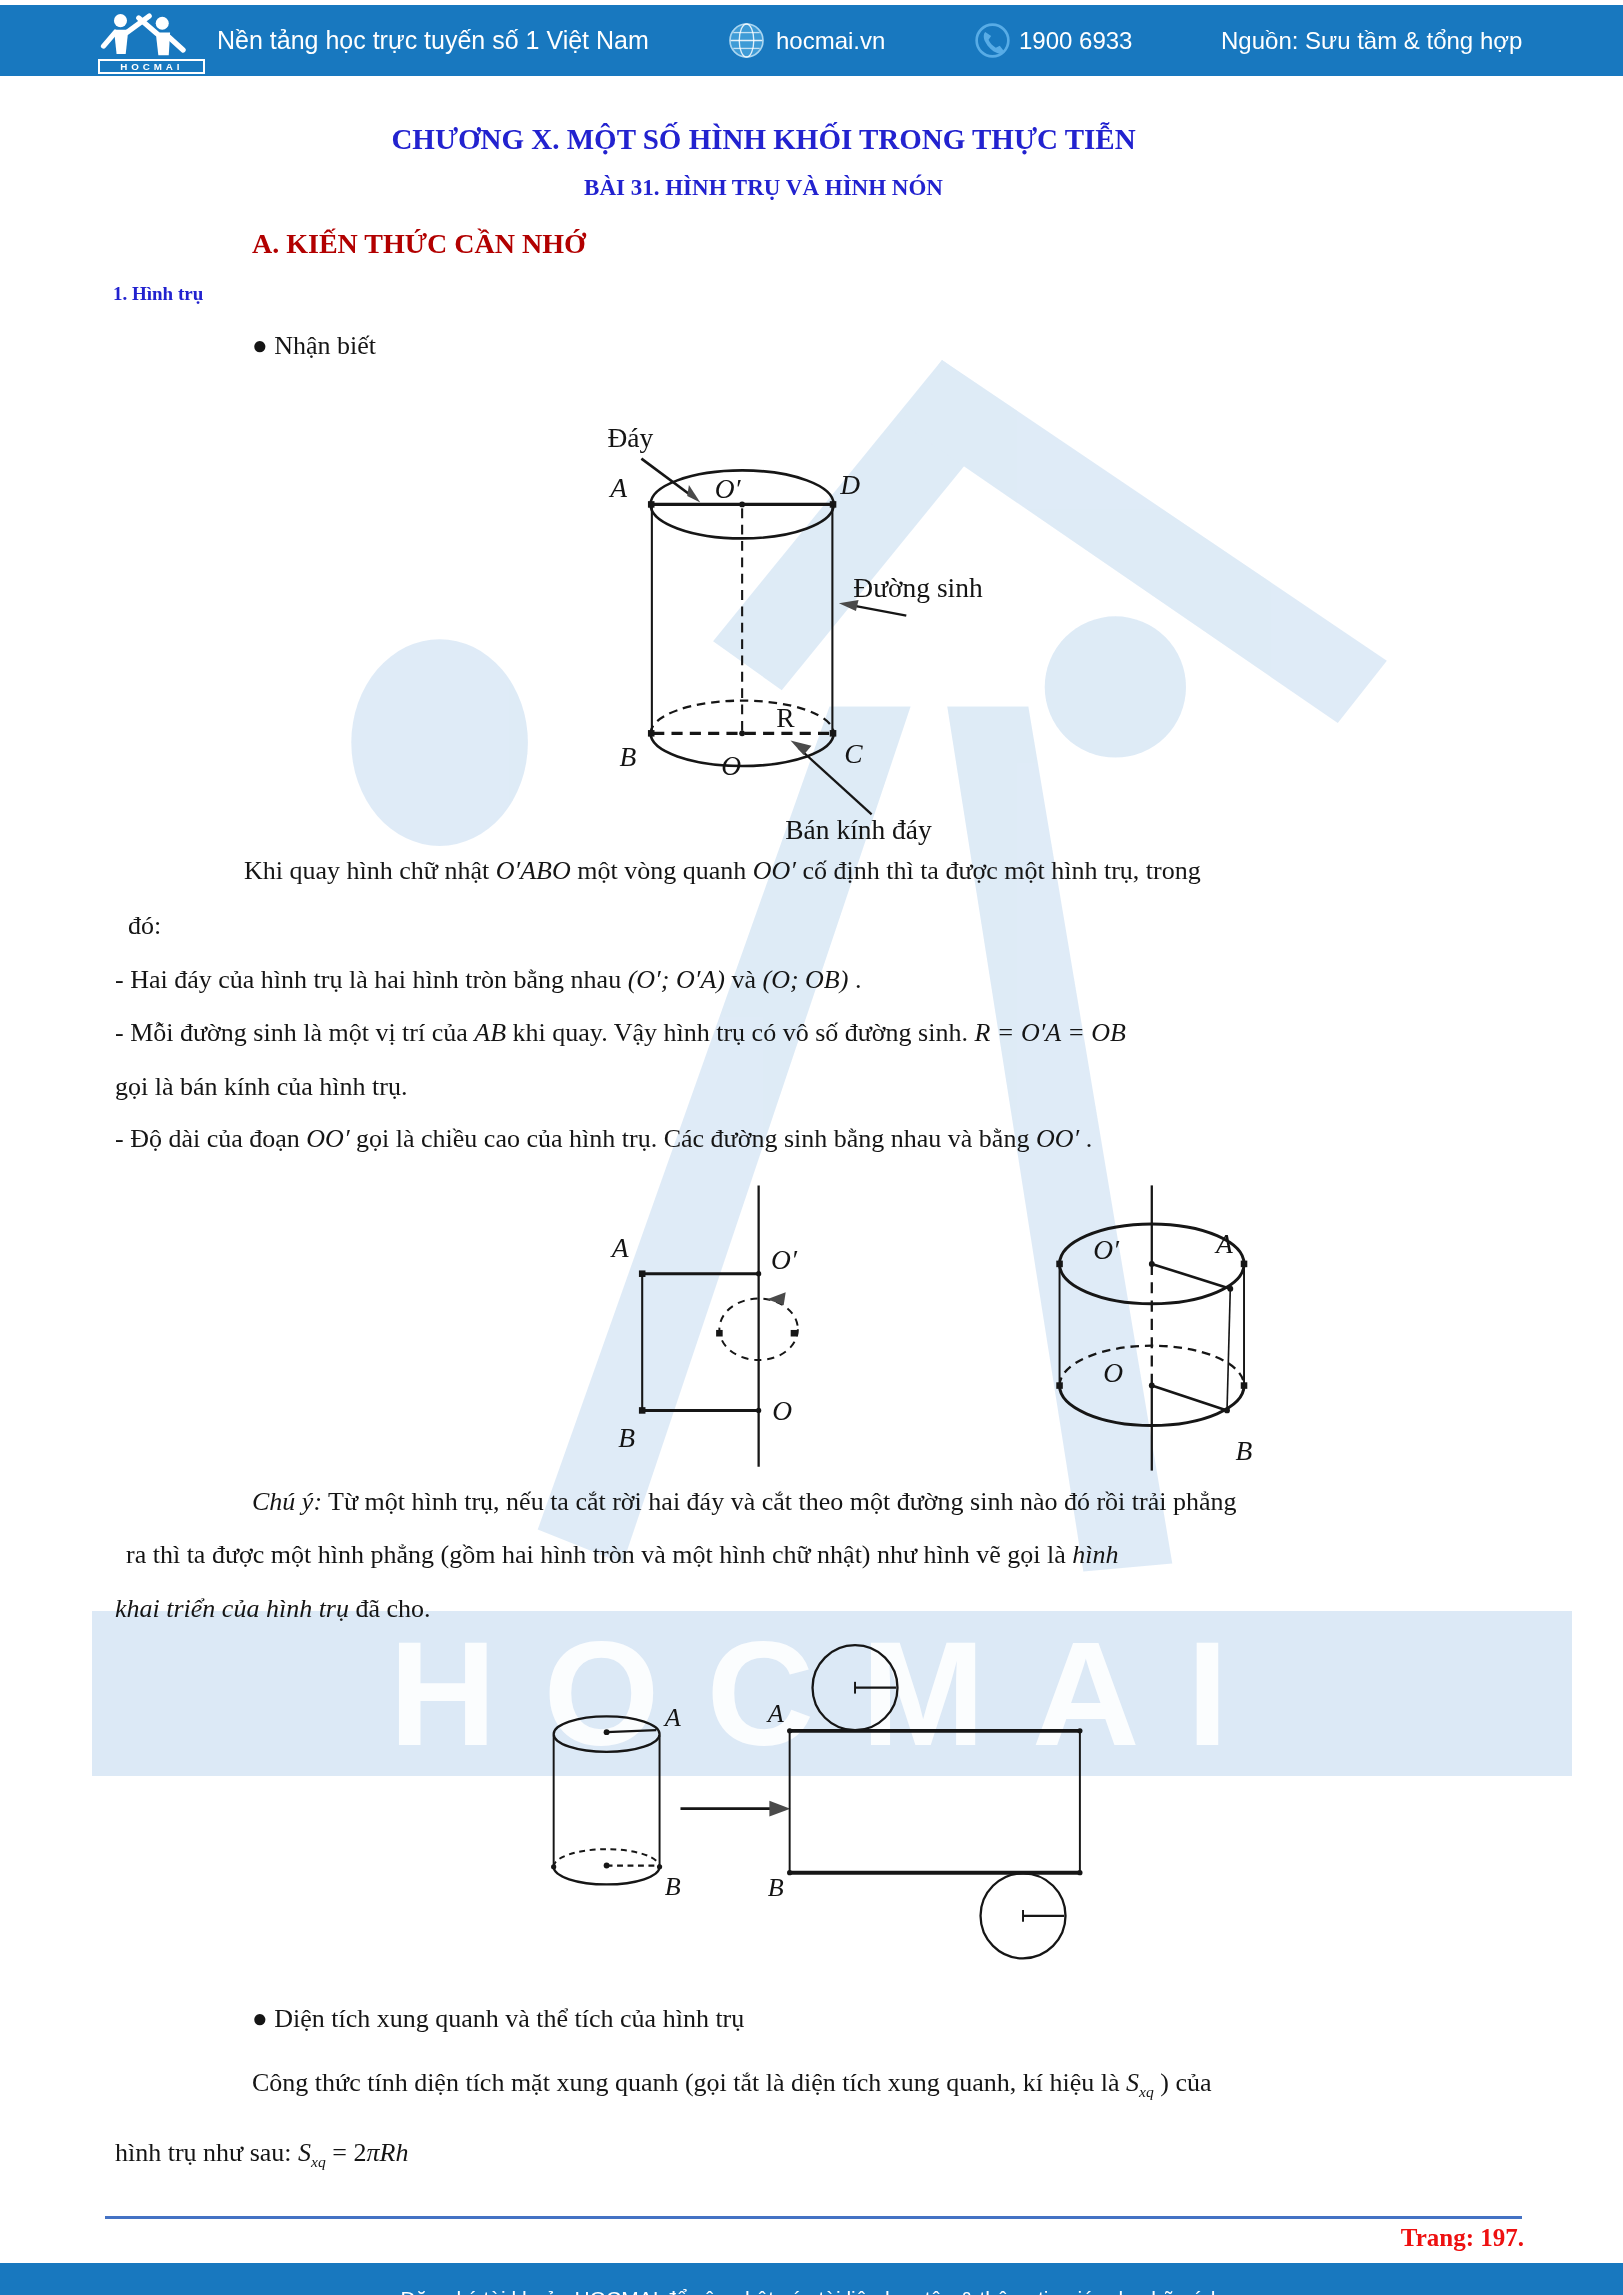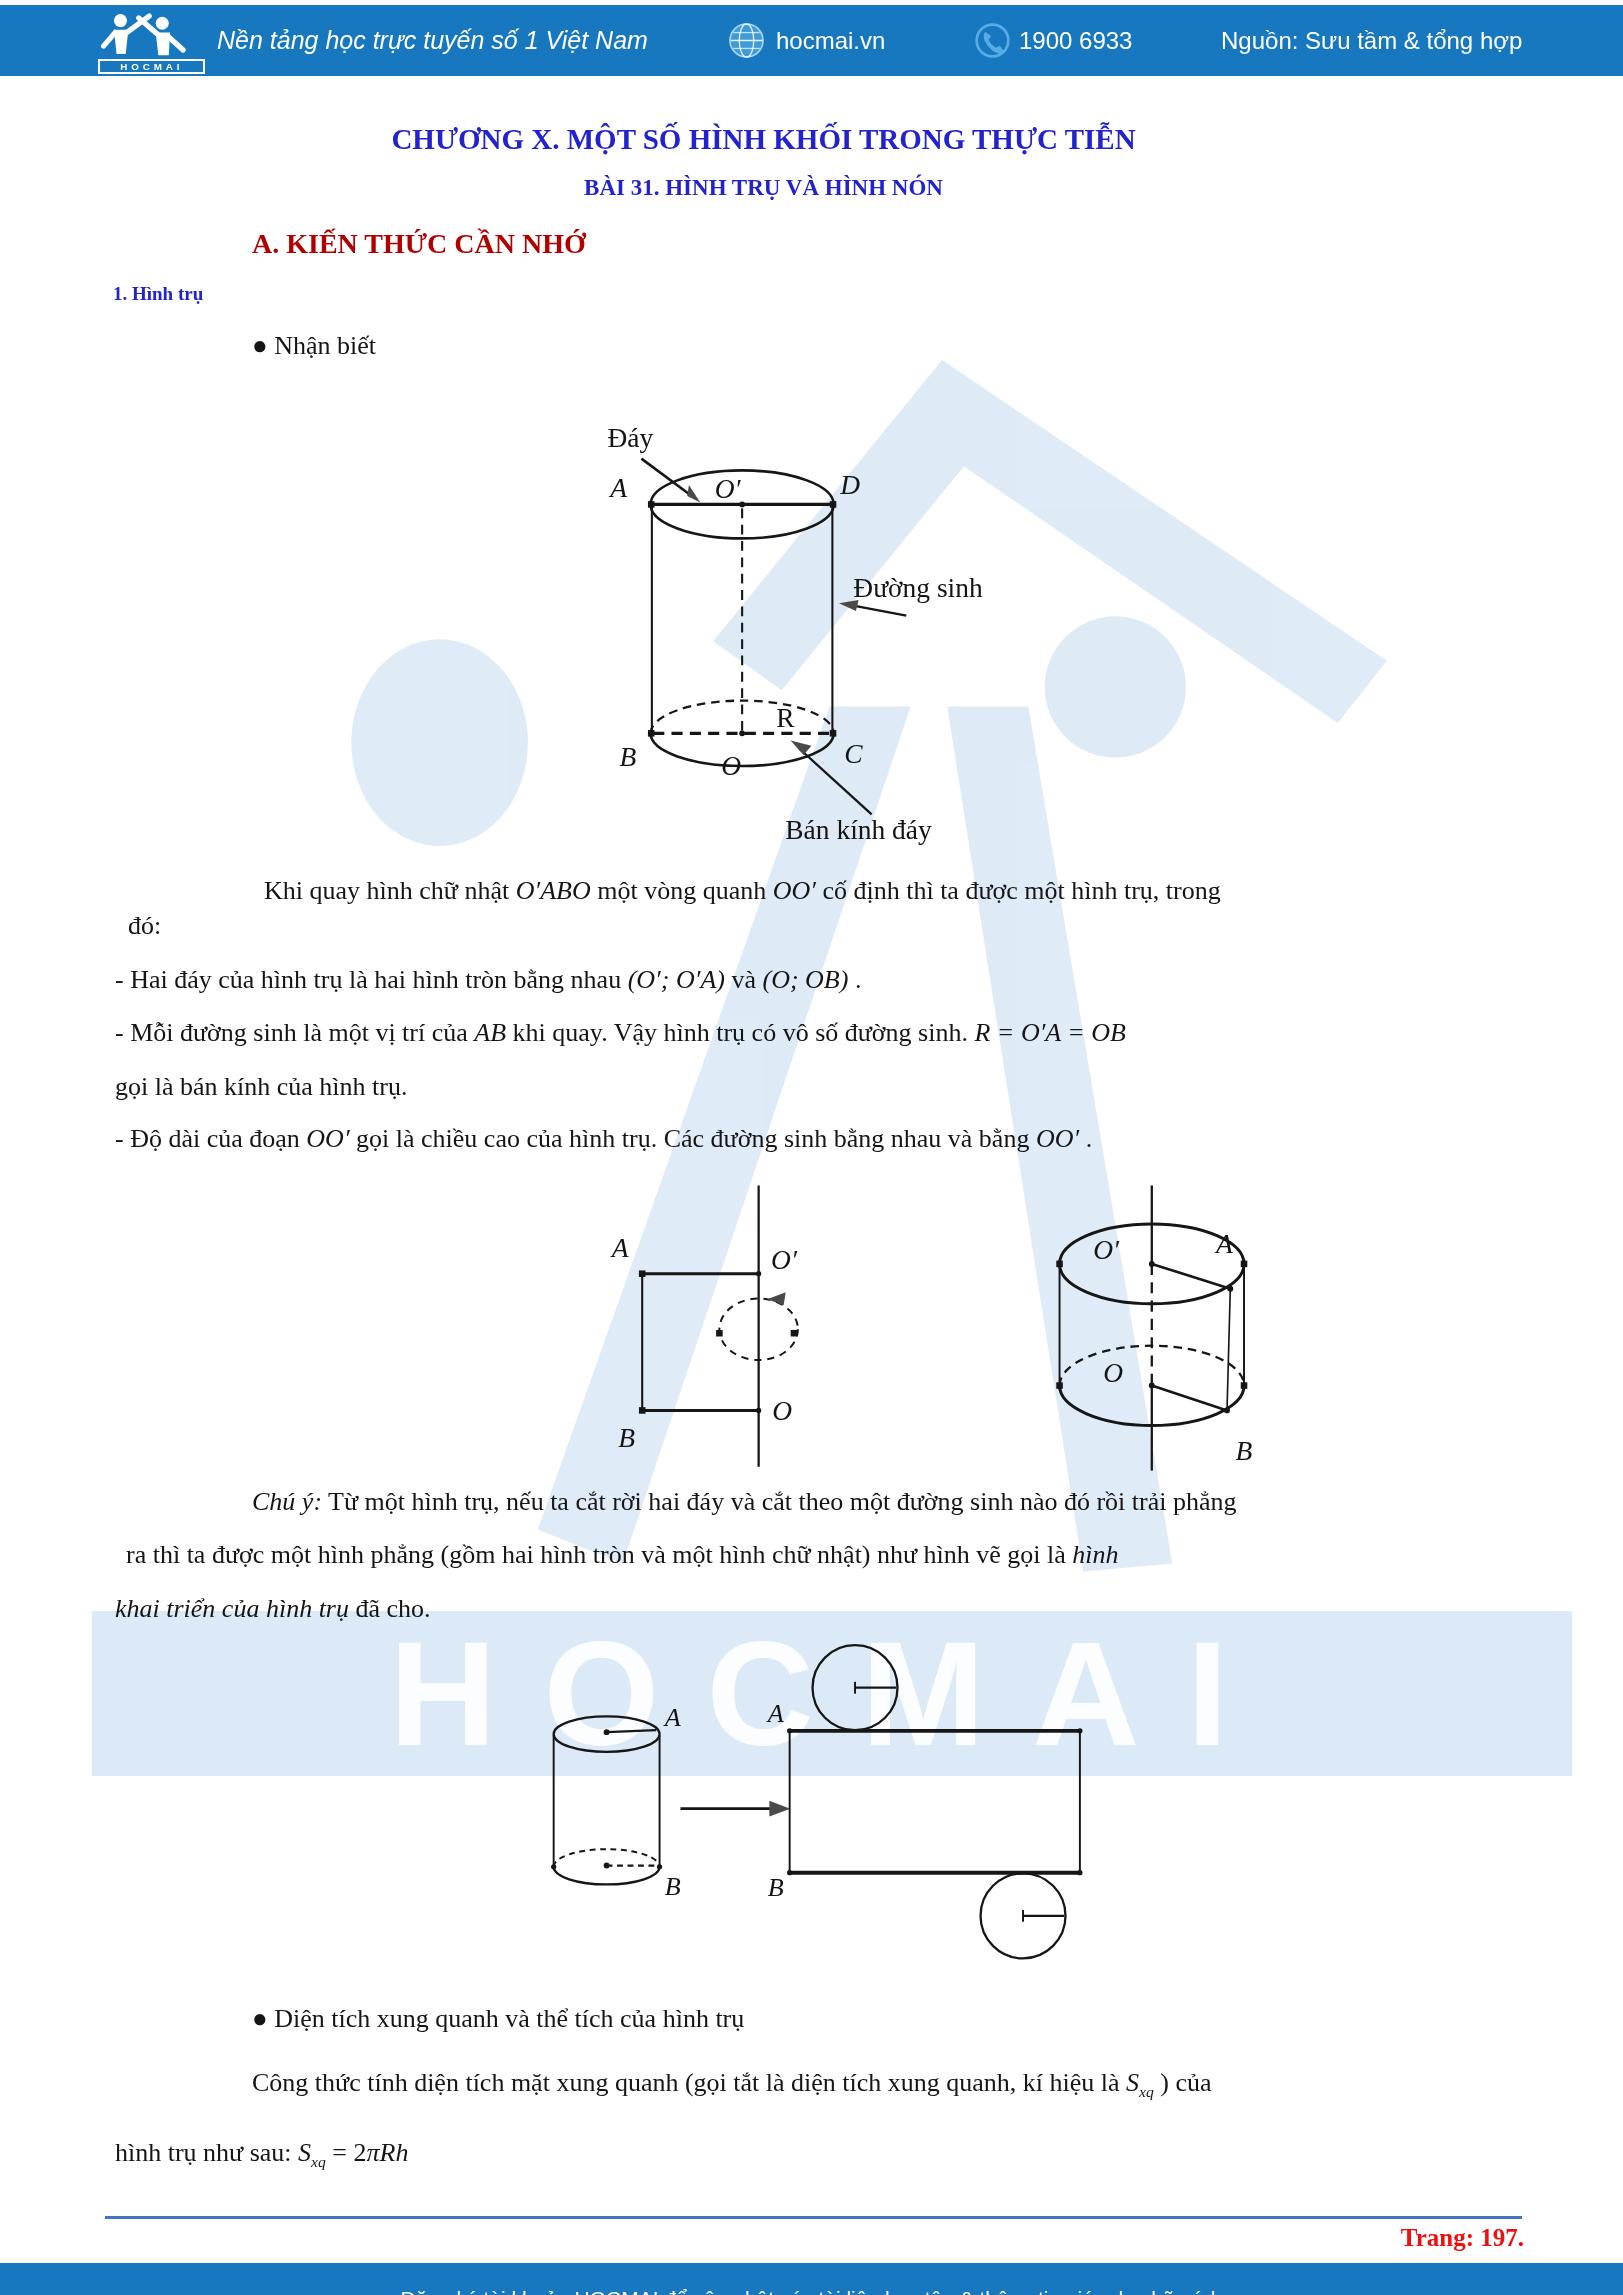--- a/index.html
+++ b/index.html
@@ -5,21 +5,21 @@
   html,body{margin:0;padding:0;background:#ffffff;}
   .page{position:relative;width:1623px;height:2295px;background:#ffffff;overflow:hidden;
         font-family:"Liberation Serif", serif;color:#151515;}
   
   .header{position:absolute;left:0;top:5.2px;width:1623px;height:71px;background:#1878bf;z-index:5;}
   .logo{position:absolute;left:97px;top:6.5px;width:115px;height:63px;}
   .logo-box{position:absolute;left:1.3px;top:47px;width:103px;height:11.8px;border:2px solid #ffffff;
             color:#ffffff;font-family:"Liberation Sans",sans-serif;font-weight:bold;font-size:9.8px;
             letter-spacing:3.9px;text-align:center;line-height:11.8px;}
   .brand{position:absolute;left:217px;top:0;height:71px;line-height:71px;color:#ffffff;
-         font-family:"Liberation Sans",sans-serif;font-size:25px;font-style:italic;}
+         font-family:"Liberation Sans",sans-serif;font-size:25px;}
   .hdr-ico{position:absolute;top:17px;}
   .hdr-txt{position:absolute;top:0;height:85px;line-height:71px;color:#ffffff;
            font-family:"Liberation Sans",sans-serif;font-size:24px;}
   
   .wm{position:absolute;left:0;top:0;z-index:1;}
   .wm-band{position:absolute;left:92px;top:1611px;width:1480px;height:165px;background:#dce9f6;z-index:1;
            text-align:center;overflow:hidden;}
   .wm-word{font-family:"Liberation Sans",sans-serif;font-weight:bold;font-size:149px;line-height:165px;
            color:rgba(255,255,255,0.88);letter-spacing:47px;}
   
@@ -142,21 +142,21 @@
       <text x="424" y="292" font-size="42" stroke="none" fill="#141414">Đường sinh</text>
       <line x1="505" y1="320" x2="420" y2="304" stroke-width="3.5"></line>
       <polygon points="0,0 30,-5 26,12" transform="translate(402,301)" fill="#4a4a4a" stroke="none"></polygon>
 
       <text x="320" y="662" font-size="42" stroke="none" fill="#141414">Bán kính đáy</text>
       <line x1="452" y1="624" x2="340" y2="522" stroke-width="3.5"></line>
       <polygon points="0,0 32,8 20,22" transform="translate(328,511)" fill="#4a4a4a" stroke="none"></polygon>
     </g>
   </svg>
 
-  <div class="abs body-line" style="left:264px;top:856px;margin-top:20px;"><span>Khi quay hình chữ nhật </span><span class="it">O′ABO</span><span> một vòng quanh </span><span class="it">OO′</span><span> cố định thì ta được một hình trụ, trong</span></div>
+  <div class="abs body-line" style="left:244px;top:856px;"><span>Khi quay hình chữ nhật </span><span class="it">O′ABO</span><span> một vòng quanh </span><span class="it">OO′</span><span> cố định thì ta được một hình trụ, trong</span></div>
   <div class="abs body-line" style="left:128px;top:911px;"><span>đó:</span></div>
   <div class="abs body-line" style="left:115px;top:965px;"><span>- Hai đáy của hình trụ là hai hình tròn bằng nhau </span><span class="it">(O′; O′A)</span><span> và </span><span class="it">(O; OB)</span><span> .</span></div>
   <div class="abs body-line" style="left:115px;top:1018px;"><span>- Mỗi đường sinh là một vị trí của </span><span class="it">AB</span><span> khi quay. Vậy hình trụ có vô số đường sinh. </span><span class="it">R = O′A = OB</span></div>
   <div class="abs body-line" style="left:115px;top:1072px;"><span>gọi là bán kính của hình trụ.</span></div>
   <div class="abs body-line" style="left:115px;top:1124px;"><span>- Độ dài của đoạn </span><span class="it">OO′</span><span> gọi là chiều cao của hình trụ. Các đường sinh bằng nhau và bằng </span><span class="it">OO′</span><span> .</span></div>
 
   <svg class="fig" style="left:576px;top:1171px;" width="746" height="314" viewBox="0 0 1140 480">
     <g stroke="#161616" fill="none">
 
       <line x1="279" y1="22" x2="279" y2="452" stroke-width="3.5"></line>

